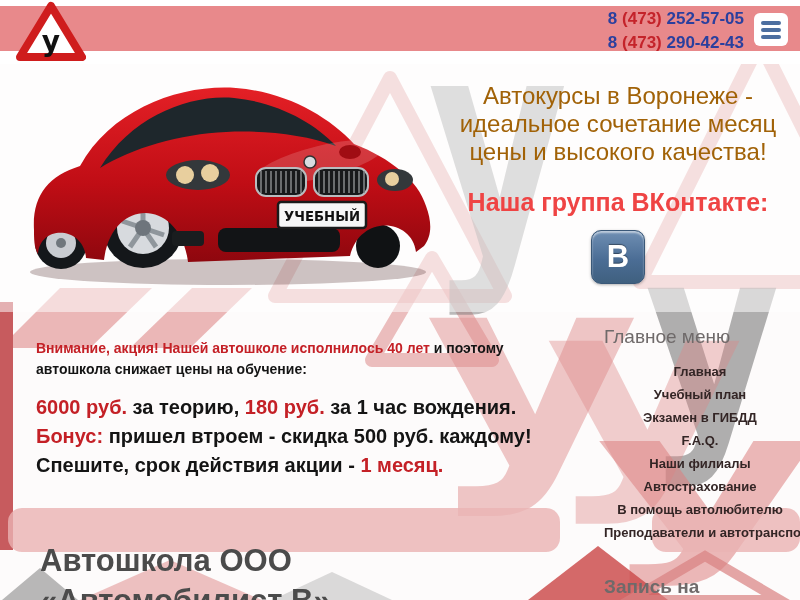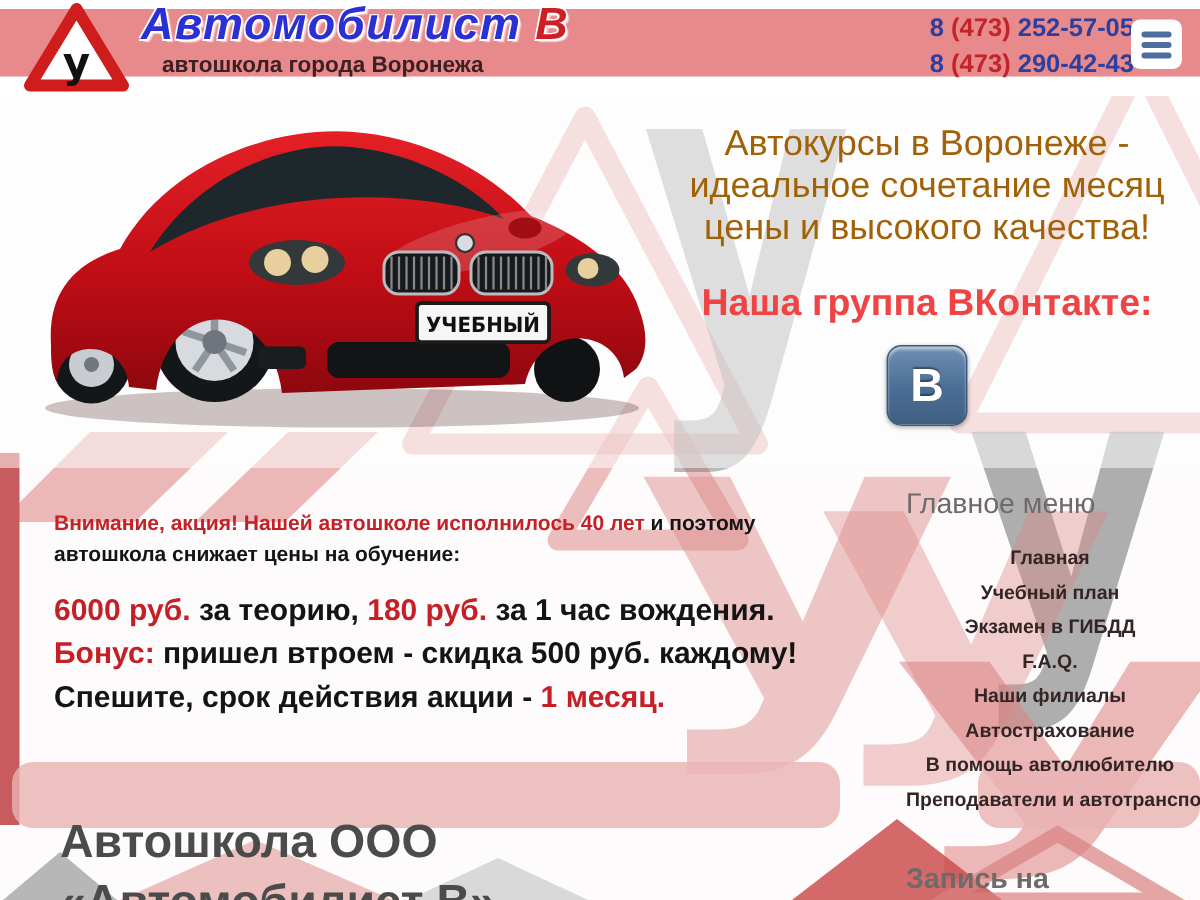--- a/index.html
+++ b/index.html
@@ -17,21 +17,21 @@
   .header-band{position:absolute;left:0;top:6px;width:800px;height:45px;background:#e8898b;}
   .logo{position:absolute;left:16px;top:1px;width:70px;height:62px;}
   .title-block{position:absolute;left:94px;top:0;}
   .site-title{
     font-size:30px;font-weight:bold;font-style:italic;color:#2b2fd4;line-height:34px;
     letter-spacing:1px;
     text-shadow:-1px -1px 0 #fff,1px -1px 0 #fff,-1px 1px 0 #fff,1px 1px 0 #fff,2px 2px 1px rgba(255,255,255,.7);
   }
   .site-title .accent{color:#cf1f24;margin-left:9px;}
   .subtitle{margin-top:1px;padding-left:14px;font-size:15px;font-weight:bold;color:#3c2023;line-height:17px;}
-  .phones{position:absolute;top:7px;right:44px;text-align:center;font-weight:bold;font-size:17px;line-height:24px;}
+  .phones{position:absolute;top:7px;right:56px;text-align:center;font-weight:bold;font-size:17px;line-height:24px;}
   .tel-blue{color:#2a3f9e;} .tel-red{color:#c4232a;}
   .menu-button{position:absolute;top:13px;right:12px;width:34px;height:33px;background:#fff;
     border:none;border-radius:6px;cursor:pointer;padding:0;}
   .hamburger{display:flex;flex-direction:column;align-items:center;justify-content:center;gap:3px;height:100%;}
   .hamburger span{display:block;width:20px;height:4px;border-radius:2px;background:#4d6fa0;}
 
   
   .car{position:absolute;left:20px;top:78px;z-index:2;}
   .hero-copy{position:absolute;left:448px;top:82px;width:340px;z-index:2;text-align:center;}
   .hero-heading{font-size:24px;color:#a16207;line-height:28px;}
@@ -96,24 +96,20 @@
   <header class="header">
     <div class="header-band"></div>
 
     <div class="logo">
       <svg width="70" height="62" viewBox="0 0 70 62">
         <polygon points="35,5 66,56 4,56" fill="#ffffff" stroke="#cf1d1d" stroke-width="8" stroke-linejoin="round"></polygon>
         <text x="35" y="50" text-anchor="middle" font-size="28" font-weight="bold" font-family="'DejaVu Sans',sans-serif" fill="#111">у</text>
       </svg>
     </div>
 
-    <div class="title-block">
-      <div class="site-title"><span>Автомобилист</span><span class="accent">В</span></div>
-      <div class="subtitle">автошкола города Воронежа</div>
-    </div>
 
     <div class="phones">
       <div><span class="tel-blue">8</span> <span class="tel-red">(473)</span> <span class="tel-blue">252-57-05</span></div>
       <div><span class="tel-blue">8</span> <span class="tel-red">(473)</span> <span class="tel-blue">290-42-43</span></div>
     </div>
 
     <button class="menu-button">
       <span class="hamburger">
         <span></span>
           <span></span>

